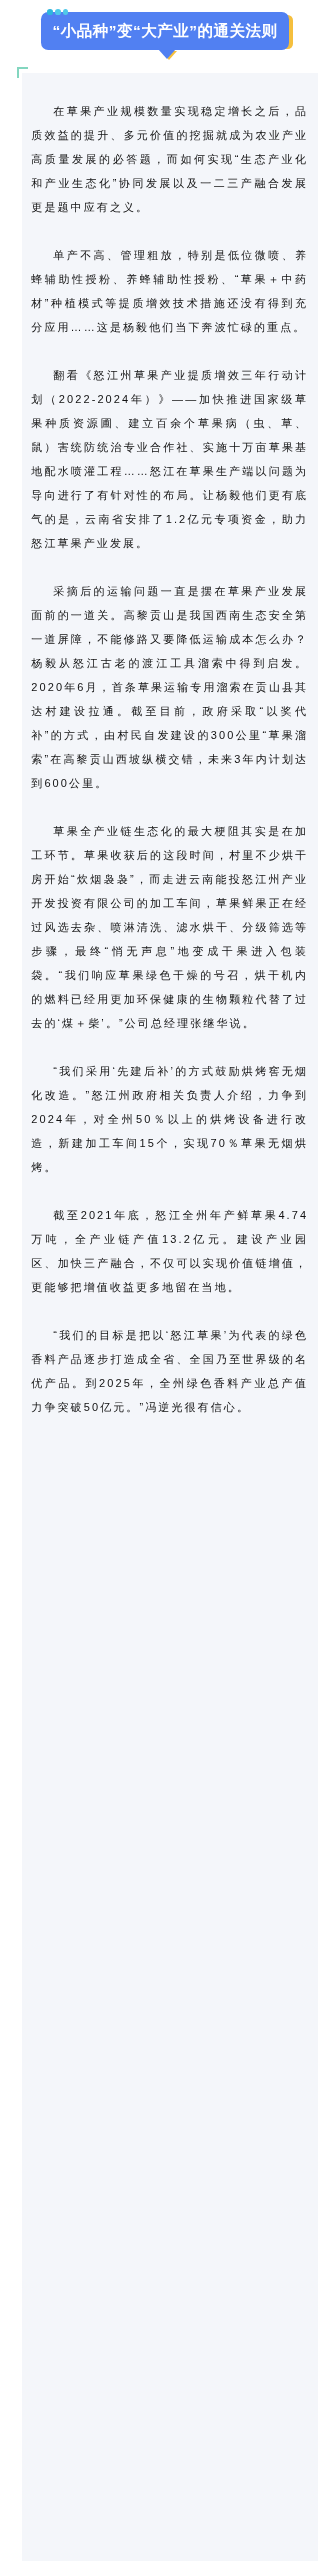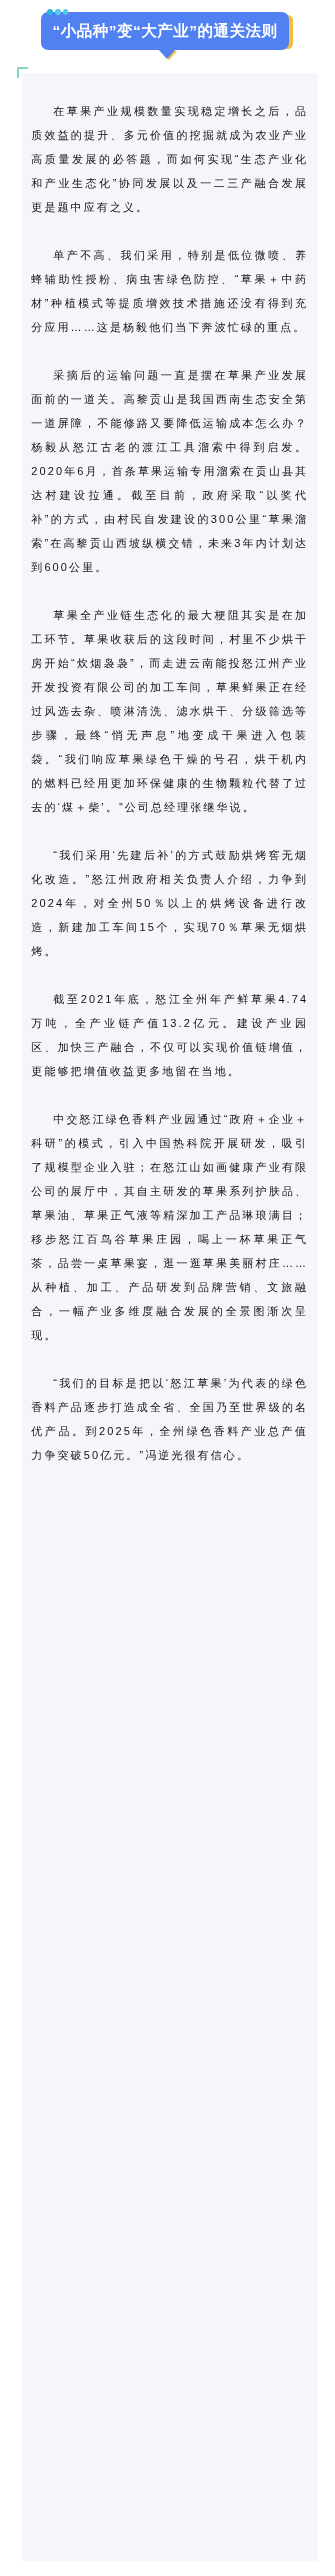--- a/index.html
+++ b/index.html
@@ -121,26 +121,26 @@
       <div class="tail-yellow"></div>
       <div class="tail-blue"></div>
     </div>
   </div>
 
   <div class="card-wrap">
     <div class="corner-bracket"></div>
     <div class="card">
       <div id="paragraphs">
           <p>在草果产业规模数量实现稳定增长之后，品质效益的提升、多元价值的挖掘就成为农业产业高质量发展的必答题，而如何实现“生态产业化和产业生态化”协同发展以及一二三产融合发展更是题中应有之义。</p>
-          <p>单产不高、我们采用，特别是低位微喷、养蜂辅助性授粉、病虫害绿色防控、“草果＋中药材”种植模式等提质增效技术措施还没有得到充分应用……这是杨毅他们当下奔波忙碌的重点。</p>
+          <p>单产不高、管理粗放，特别是低位微喷、养蜂辅助性授粉、养蜂辅助性授粉、“草果＋中药材”种植模式等提质增效技术措施还没有得到充分应用……这是杨毅他们当下奔波忙碌的重点。</p>
+          <p>翻看《怒江州草果产业提质增效三年行动计划（2022-2024年）》——加快推进国家级草果种质资源圃、建立百余个草果病（虫、草、鼠）害统防统治专业合作社、实施十万亩草果基地配水喷灌工程……怒江在草果生产端以问题为导向进行了有针对性的布局。让杨毅他们更有底气的是，云南省安排了1.2亿元专项资金，助力怒江草果产业发展。</p>
           <p>采摘后的运输问题一直是摆在草果产业发展面前的一道关。高黎贡山是我国西南生态安全第一道屏障，不能修路又要降低运输成本怎么办？杨毅从怒江古老的渡江工具溜索中得到启发。2020年6月，首条草果运输专用溜索在贡山县其达村建设拉通。截至目前，政府采取“以奖代补”的方式，由村民自发建设的300公里“草果溜索”在高黎贡山西坡纵横交错，未来3年内计划达到600公里。</p>
           <p>草果全产业链生态化的最大梗阻其实是在加工环节。草果收获后的这段时间，村里不少烘干房开始“炊烟袅袅”，而走进云南能投怒江州产业开发投资有限公司的加工车间，草果鲜果正在经过风选去杂、喷淋清洗、滤水烘干、分级筛选等步骤，最终“悄无声息”地变成干果进入包装袋。“我们响应草果绿色干燥的号召，烘干机内的燃料已经用更加环保健康的生物颗粒代替了过去的‘煤＋柴’。”公司总经理张继华说。</p>
           <p>“我们采用‘先建后补’的方式鼓励烘烤窖无烟化改造。”怒江州政府相关负责人介绍，力争到2024年，对全州50％以上的烘烤设备进行改造，新建加工车间15个，实现70％草果无烟烘烤。</p>
           <p>截至2021年底，怒江全州年产鲜草果4.74万吨，全产业链产值13.2亿元。建设产业园区、加快三产融合，不仅可以实现价值链增值，更能够把增值收益更多地留在当地。</p>
-          <p>中交怒江绿色香料产业园通过“政府＋企业＋科研”的模式，引入中国热科院开展研发，吸引了规模型企业入驻；在怒江山如画健康产业有限公司的展厅中，其自主研发的草果系列护肤品、草果油、草果正气液等精深加工产品琳琅满目；移步怒江百鸟谷草果庄园，喝上一杯草果正气茶，品尝一桌草果宴，逛一逛草果美丽村庄……从种植、加工、产品研发到品牌营销、文旅融合，一幅产业多维度融合发展的全景图渐次呈现。</p>
           <p>“我们的目标是把以‘怒江草果’为代表的绿色香料产品逐步打造成全省、全国乃至世界级的名优产品。到2025年，全州绿色香料产业总产值力争突破50亿元。”冯逆光很有信心。</p>
         </div>
 
     </div>
   </div>
 
 </div>
 
 
 </body></html>

